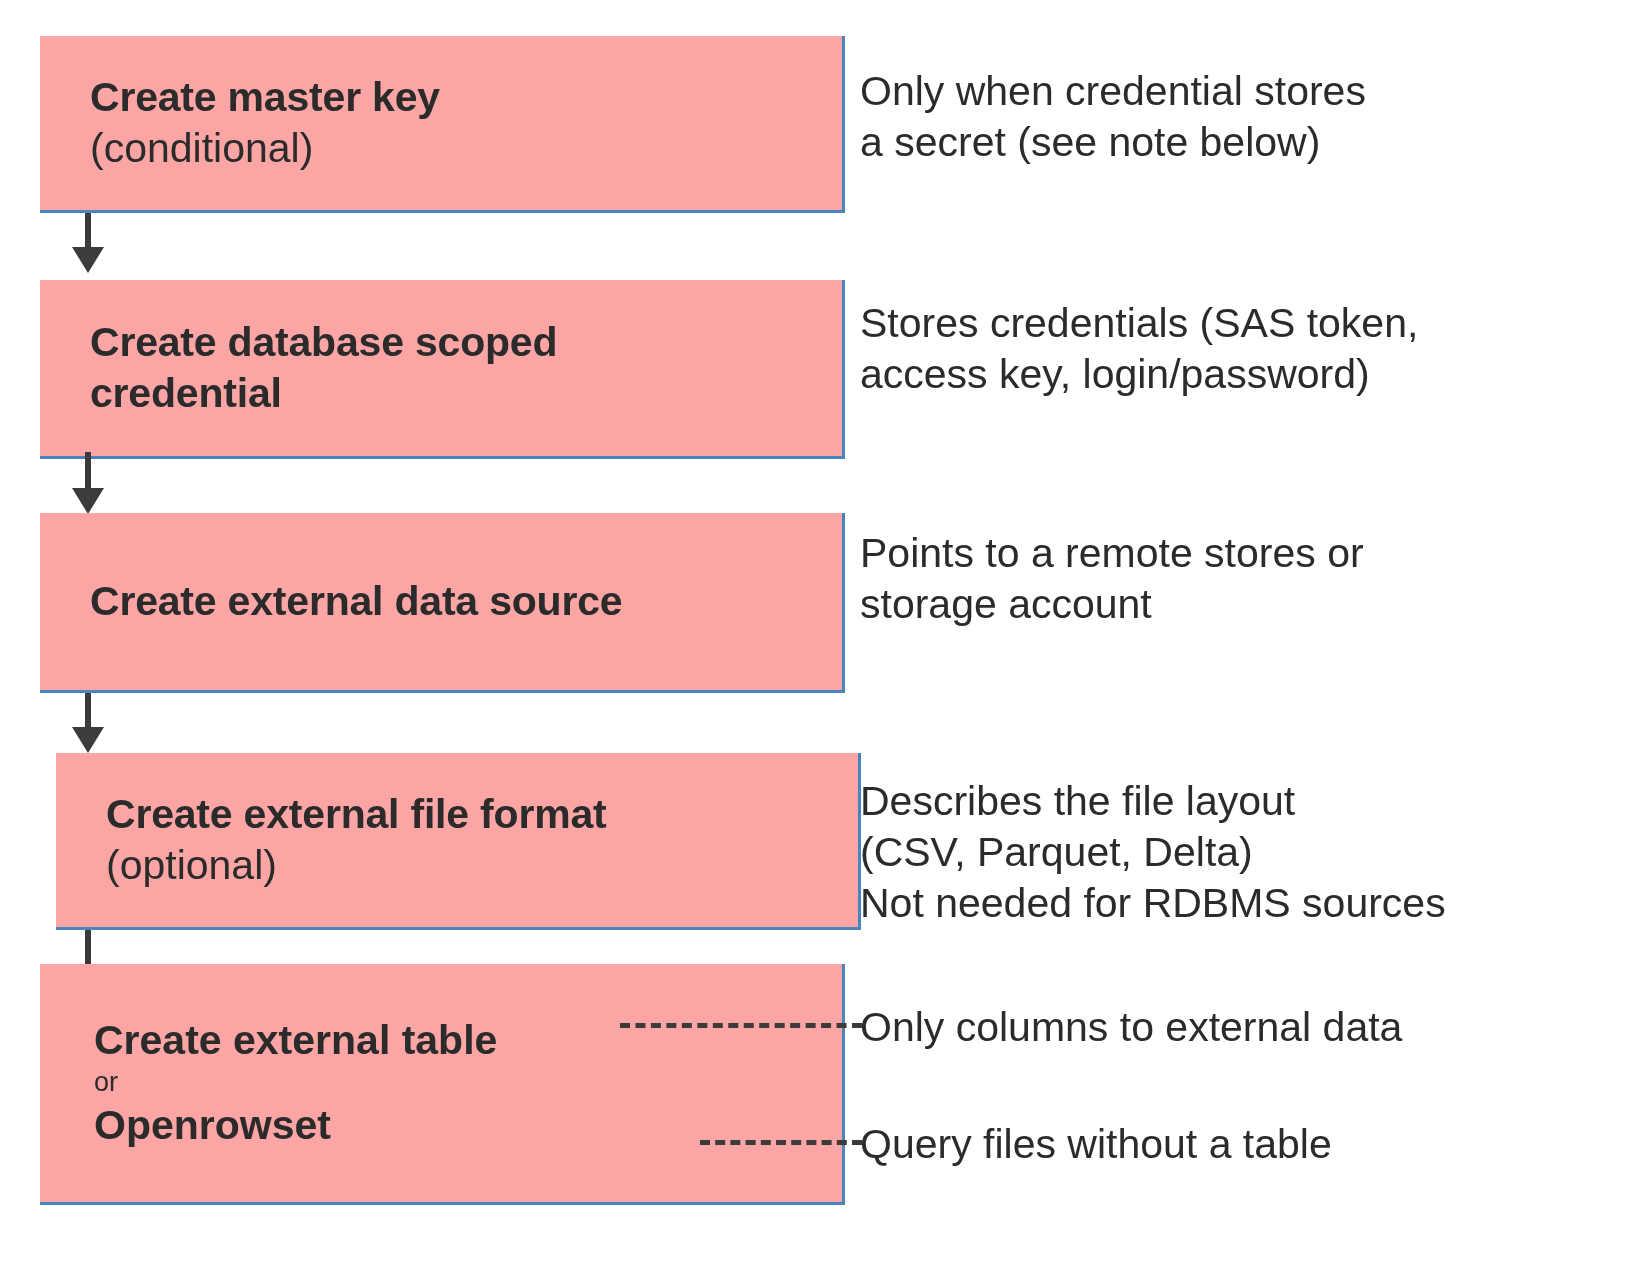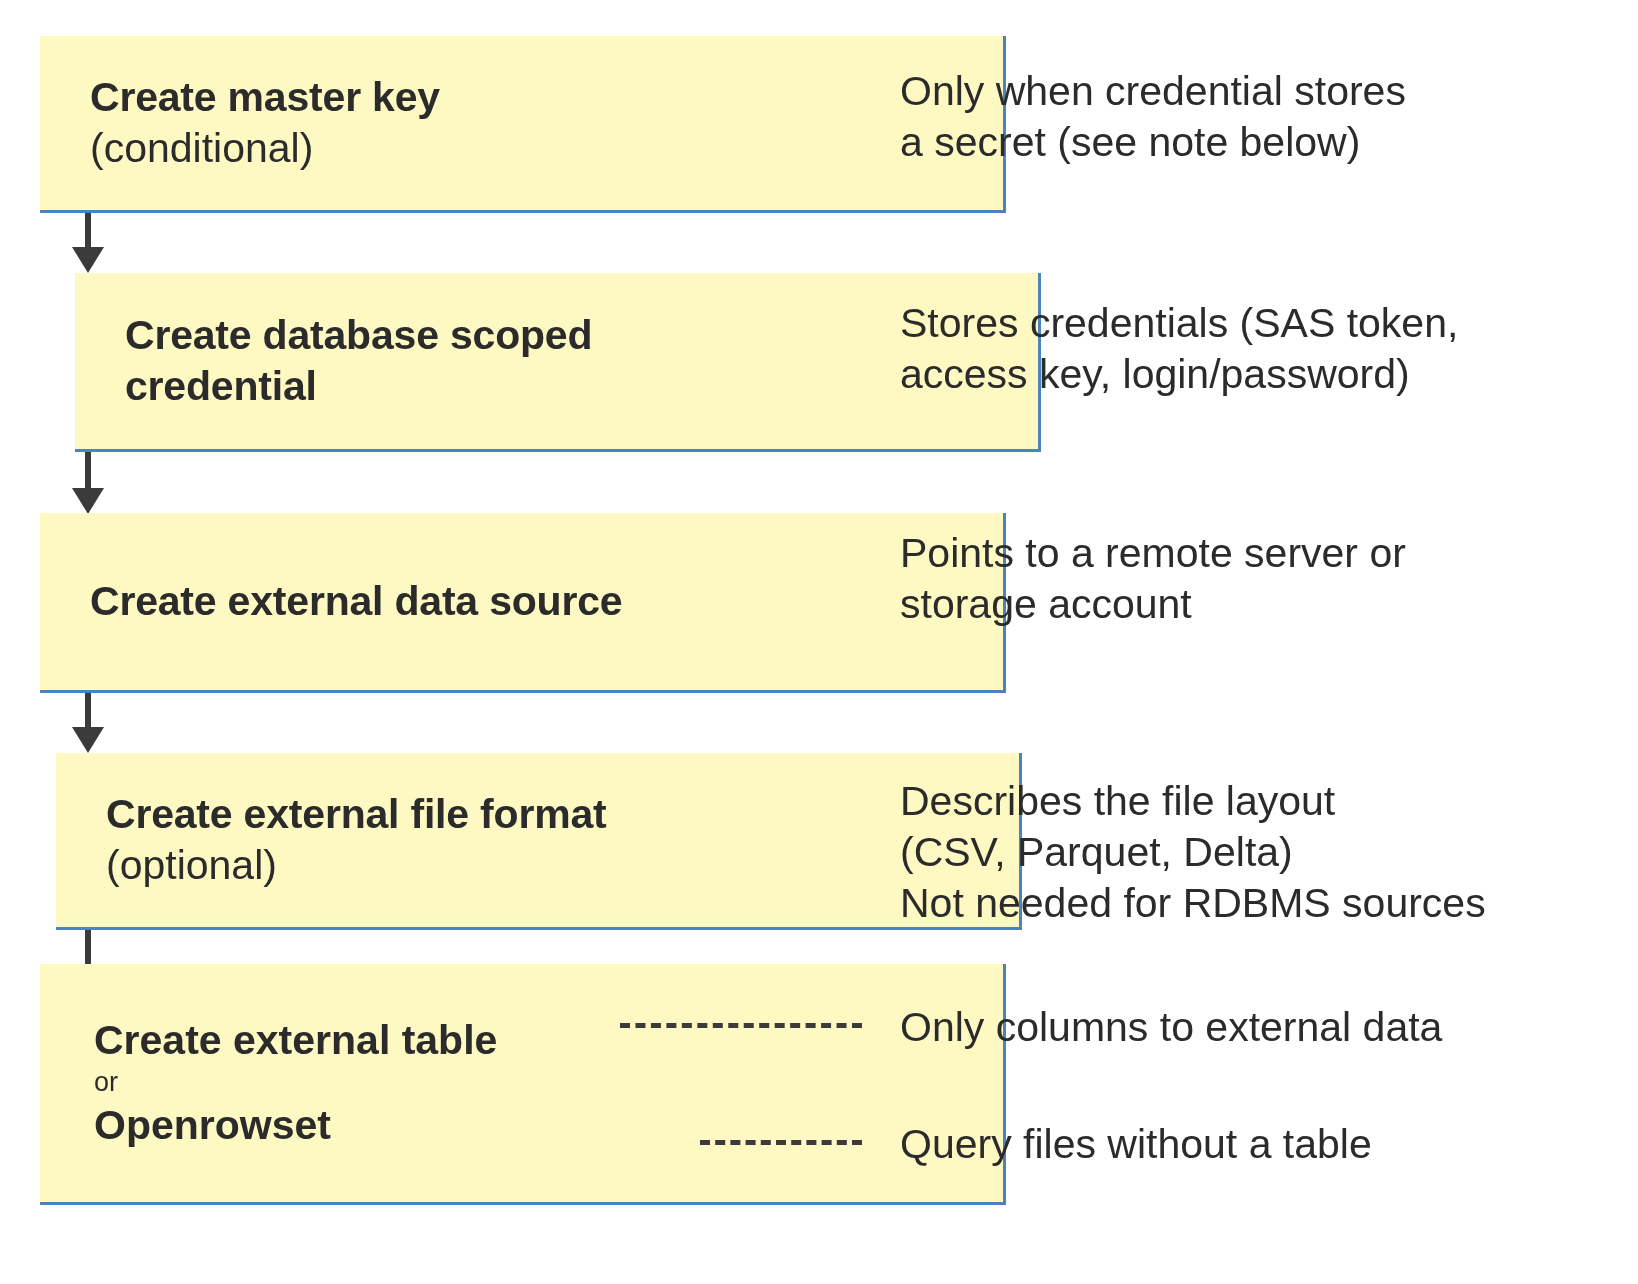--- a/index.html
+++ b/index.html
@@ -21,23 +21,23 @@
     left: 0;
     top: 0;
     width: 1638px;
     height: 1284px;
   }
 
   
   .flow-box {
     position: absolute;
     left: 40px;
-    width: 966px;
+    width: 805px;
     box-sizing: border-box;
-    background: #fef9c3;
+    background: #fca5a5;
     border-right: 3px solid #4a83be;
     border-bottom: 3px solid #4a83be;
     display: flex;
     flex-direction: column;
     justify-content: center;
     padding-left: 50px;
     padding-right: 12px;
   }
   .box-title {
     font-weight: bold;
@@ -48,21 +48,21 @@
   }
   .box-sub {
     font-weight: normal;
     font-size: 41px;
     line-height: 1.24;
     color: #2b2b2b;
   }
 
   
   #box-1 { top: 36px;   height: 177px; }
-  #box-2 { top: 273px;  height: 179px; margin-left: 35px; }
+  #box-2 { top: 280px;  height: 179px; }
   #box-3 { top: 513px;  height: 180px; }
   #box-4 { top: 753px;  height: 177px; margin-left: 16px; }
   #box-5 { top: 964px; height: 241px; padding-left: 54px; }
 
   
   .arrow {
     position: absolute;
     left: 85px;
     width: 6px;
     background: #3b3b3b;
@@ -88,21 +88,21 @@
     position: absolute;
     height: 0;
     border-top: 5px dashed #3b3b3b;
   }
   #dash-1 { left: 620px; width: 242px; top: 1023px; }
   #dash-2 { left: 700px; width: 162px; top: 1140px; }
 
   
   .note {
     position: absolute;
-    left: 900px;
+    left: 860px;
     font-size: 41px;
     line-height: 1.24;
     color: #2b2b2b;
     white-space: pre-line;
   }
   #note-1 { top: 66px; }
   #note-2 { top: 298px; }
   #note-3 { top: 528px; }
   #note-4 { top: 742px; margin-top: 34px; }
   #note-5a { top: 1002px; }
@@ -155,21 +155,21 @@
 credential</div>
   </div>
   <div class="arrow" id="arrow-2"></div>
   <div class="note" id="note-2">Stores credentials (SAS token,
 access key, login/password)</div>
 
   <div class="flow-box" id="box-3">
     <div class="box-title">Create external data source</div>
   </div>
   <div class="arrow" id="arrow-3"></div>
-  <div class="note" id="note-3">Points to a remote server or
+  <div class="note" id="note-3">Points to a remote stores or
 storage account</div>
 
   <div class="flow-box" id="box-4">
     <div class="box-title">Create external file format</div>
     <div class="box-sub">(optional)</div>
   </div>
   <div class="arrow" id="arrow-4"></div>
   <div class="note" id="note-4">Describes the file layout
 (CSV, Parquet, Delta)
 Not needed for RDBMS sources</div>

